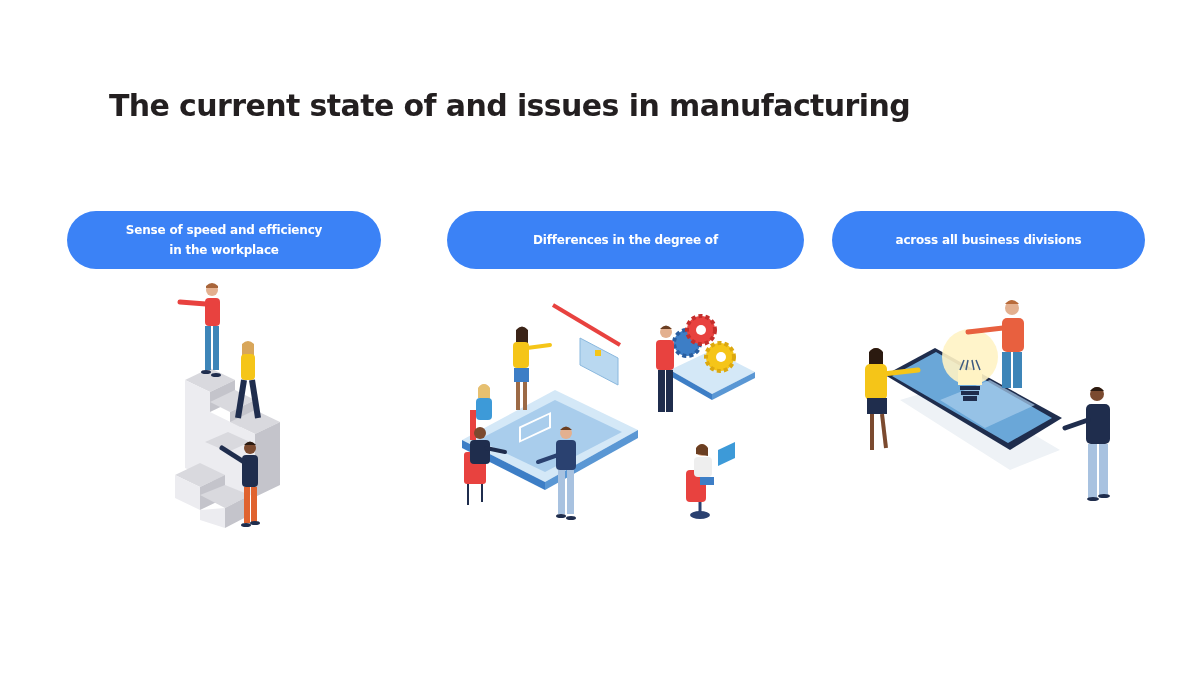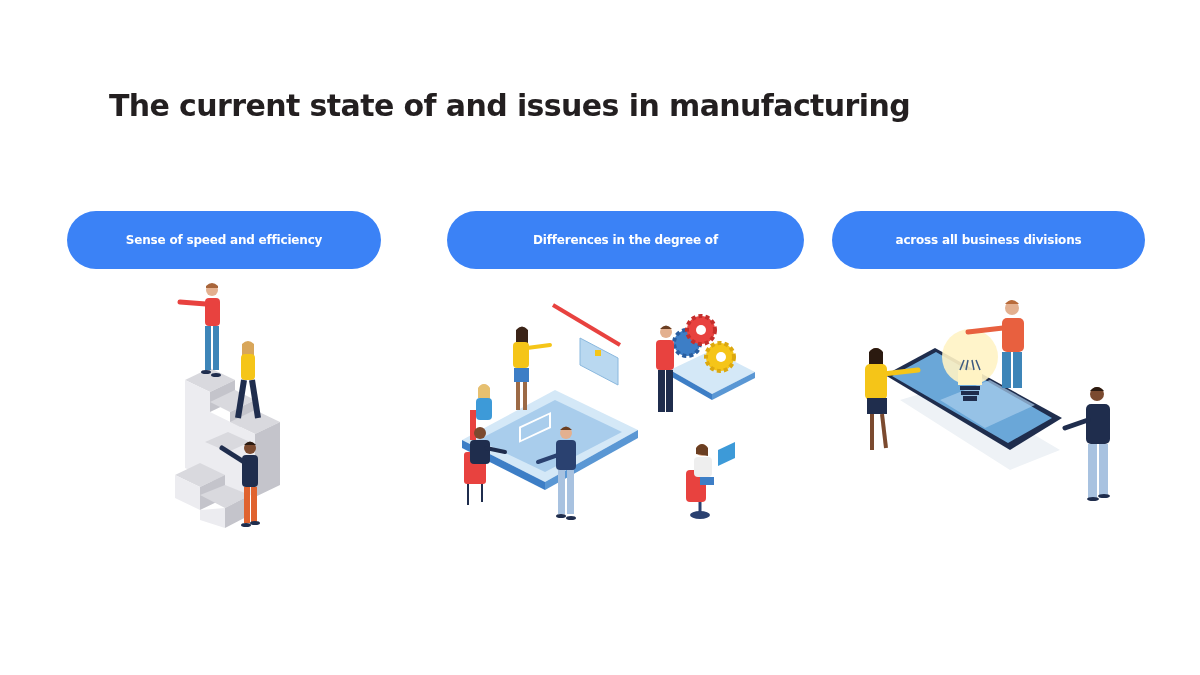--- a/index.html
+++ b/index.html
@@ -30,20 +30,21 @@
   svg { display: block; }
 </style>
 </head>
 <body>
 
 <h1 class="title">The current state of and issues in manufacturing</h1>
 
 <div class="pill" id="pill-1">
   <div>
     <span>Sense of speed and efficiency</span>
+    <span>in the workplace</span>
   </div>
 </div>
 <div class="illus" id="illus-1">
   <svg width="140" height="260" viewBox="0 0 140 260">
 
     <g>
       <polygon points="25,100 50,88 75,100 50,112" fill="#d9d9de"></polygon>
       <polygon points="25,100 50,112 50,200 25,188" fill="#ececf0"></polygon>
       <polygon points="50,112 75,100 75,120 50,132" fill="#c4c4cb"></polygon>
       <polygon points="50,122 75,110 95,120 70,132" fill="#d9d9de"></polygon>

